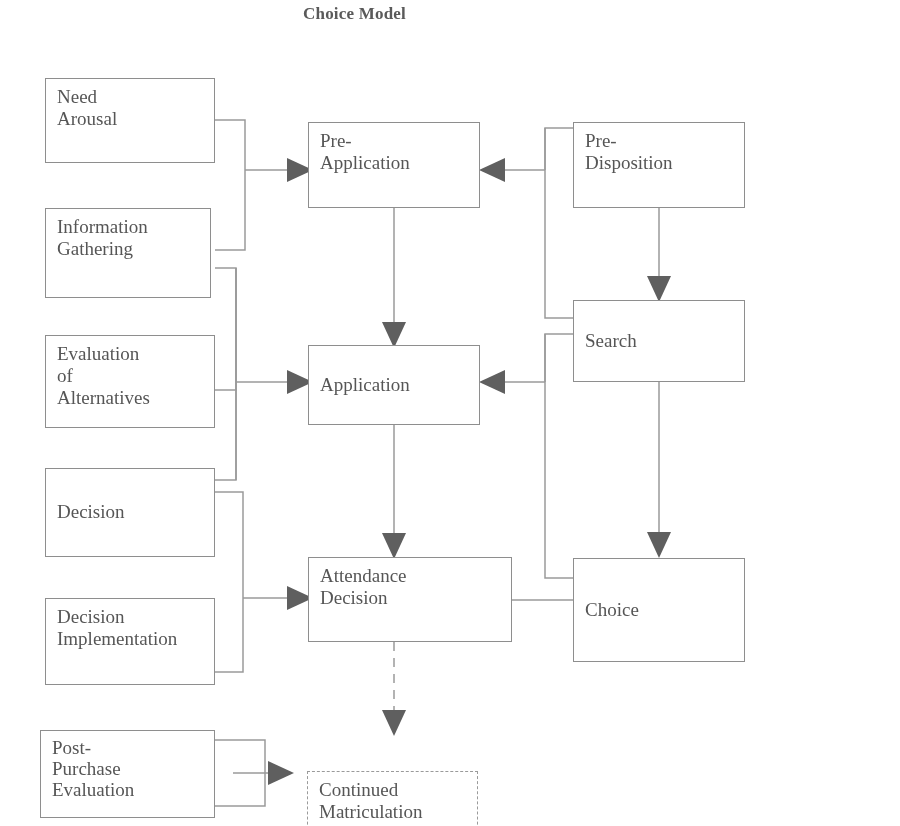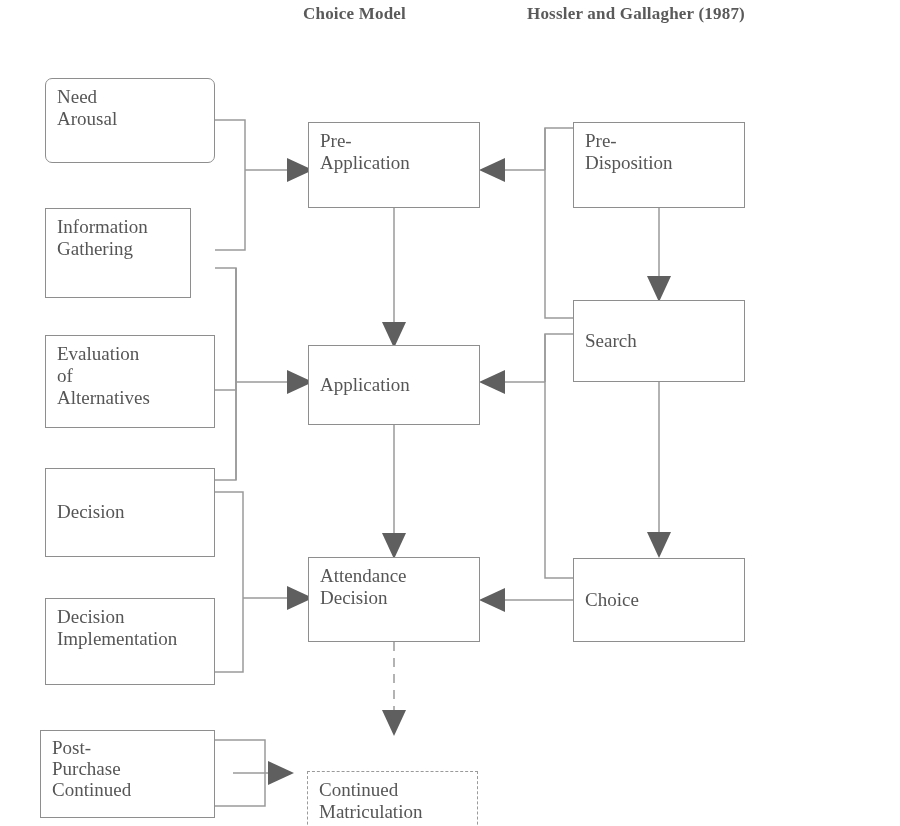--- a/index.html
+++ b/index.html
@@ -22,21 +22,20 @@
   svg.wires line,svg.wires path,svg.wires polyline{stroke:#9a9a9a;stroke-width:1.5;fill:none;}
   svg.wires .dash{stroke-dasharray:9 7;}
   svg.wires polygon{fill:#5f5f5f;}
 </style>
 </head>
 <body>
 
 <div id="stage">
 
   <div class="hdr" style="left:303px;top:4px;">Choice Model</div>
-  <div class="hdr" style="left:527px;top:4px;">Hossler and Gallagher (1987)</div>
 
   <svg class="wires" viewBox="0 0 900 826">
 
     <g>
       <polyline points="215,120 245,120 245,170"></polyline>
       <polyline points="215,250 245,250 245,170"></polyline>
       <line x1="245" y1="170" x2="287" y2="170"></line>
       <polygon points="287,158 287,182 313,170"></polygon>
     </g>
 
@@ -101,40 +100,40 @@
       <polygon points="647,532 671,532 659,558"></polygon>
     </g>
 
     <g>
       <line x1="573" y1="600" x2="505" y2="600"></line>
       <polygon points="505,588 505,612 479,600"></polygon>
     </g>
 
   </svg>
 
-  <div class="box" style="left:45px;top:78px;width:170px;height:85px;border-radius:7px;">Need
+  <div class="box" style="left:45px;top:78px;width:170px;height:85px;">Need
 Arousal</div>
-  <div class="box" style="left:45px;top:208px;width:146px;height:90px;">Information
+  <div class="box" style="left:45px;top:208px;width:166px;height:90px;">Information
 Gathering</div>
   <div class="box" style="left:45px;top:335px;width:170px;height:93px;">Evaluation
 of
 Alternatives</div>
   <div class="box mid" style="left:45px;top:468px;width:170px;height:89px;"><span>Decision</span></div>
   <div class="box" style="left:45px;top:598px;width:170px;height:87px;">Decision
 Implementation</div>
   <div class="box" style="left:40px;top:730px;width:175px;height:88px;line-height:1.1;">Post-
 Purchase
-Continued</div>
+Evaluation</div>
 
   <div class="box" style="left:308px;top:122px;width:172px;height:86px;">Pre-
 Application</div>
   <div class="box mid" style="left:308px;top:345px;width:172px;height:80px;"><span>Application</span></div>
-  <div class="box" style="left:308px;top:557px;width:172px;height:85px;">Attendance
+  <div class="box" style="left:308px;top:557px;width:204px;height:85px;">Attendance
 Decision</div>
   <div class="box dashed" style="left:307px;top:734px;width:171px;height:84px;margin-top:37px;">Continued
 Matriculation</div>
 
   <div class="box" style="left:573px;top:122px;width:172px;height:86px;">Pre-
 Disposition</div>
   <div class="box mid" style="left:573px;top:300px;width:172px;height:82px;"><span>Search</span></div>
-  <div class="box mid" style="left:573px;top:558px;width:172px;height:84px;"><span>Choice</span></div>
+  <div class="box mid" style="left:573px;top:558px;width:172px;height:104px;"><span>Choice</span></div>
 
 </div>
 
 </body></html>

